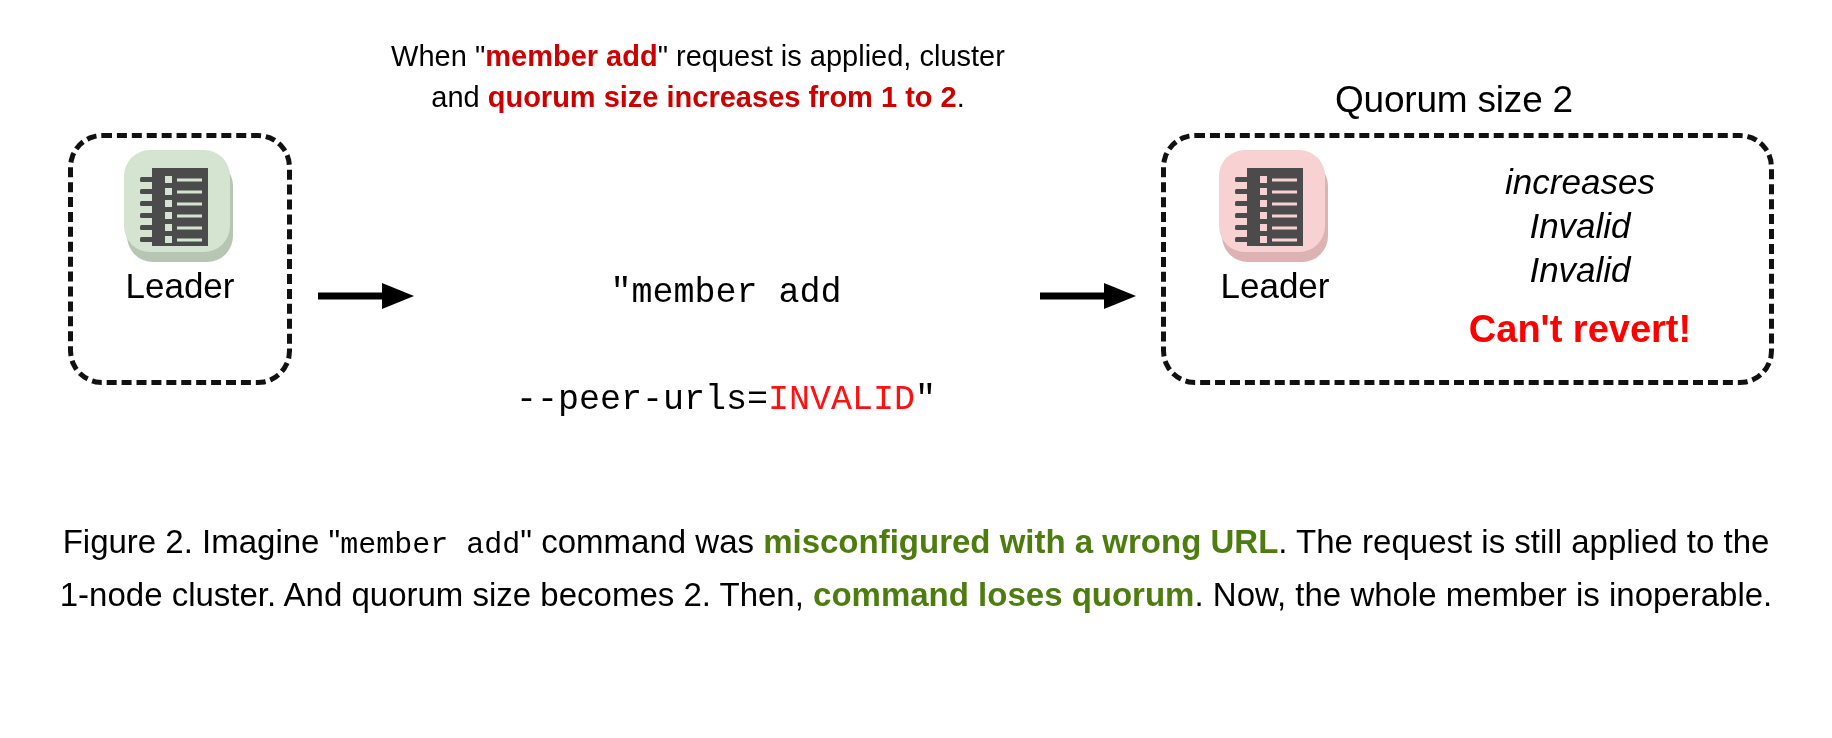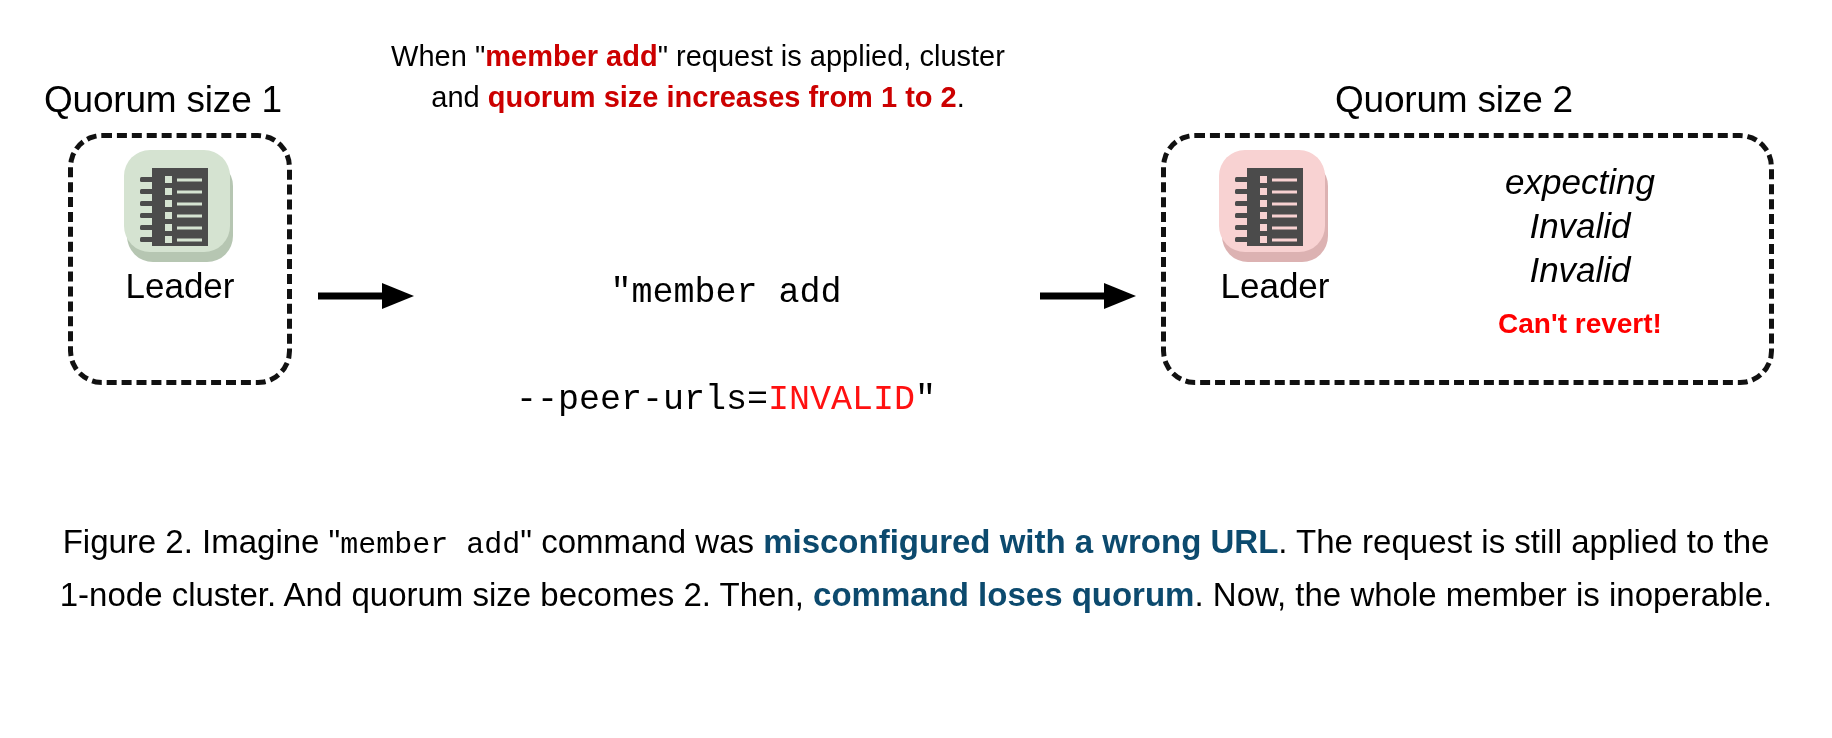--- a/index.html
+++ b/index.html
@@ -139,21 +139,21 @@
     text-align: center;
   }
   #right-status .expect-line {
     font-style: italic;
     font-size: 35px;
     line-height: 1.25;
     color: #000;
   }
   #right-status .cant-revert {
     margin-top: 17px;
-    font-size: 28px;
+    font-size: 38px;
     font-weight: bold;
     color: #ff0000;
   }
 
   
   #caption {
     position: absolute;
     left: 56px;
     top: 516px;
     width: 1720px;
@@ -161,34 +161,33 @@
     font-size: 33px;
     line-height: 1.57;
     color: #000;
   }
   #caption .fignum { }
   #caption .mono {
     font-family: "Liberation Mono", "DejaVu Sans Mono", monospace;
     font-size: 30px;
   }
   #caption .hl {
-    color: #0c4a6e;
+    color: #4d7c0f;
     font-weight: bold;
   }
 </style>
 </head>
 <body>
 
 <div class="canvas">
 
   <div id="top-note">
     <span>When "</span><span class="hl">member add</span><span>" request is applied, cluster and </span><span class="hl">quorum size increases from 1 to 2</span><span>.</span>
   </div>
 
-  <div class="quorum-label" id="quorum-left">Quorum size 1</div>
 
   <div class="cluster-box" id="box-left"></div>
 
   <div class="node" id="node-left">
     <div class="node-icon-wrap">
       <div class="node-icon-shadow" style="background:#b6c6b2;"></div>
       <div class="node-icon-tile" style="background:#d5e3d1;">
         <svg width="106" height="102" viewBox="0 0 106 102" aria-hidden="true">
 
           <g fill="#4b4b4b">
@@ -276,21 +275,21 @@
             <rect x="41" y="86" width="7" height="7"></rect>
             <rect x="53" y="88.5" width="25" height="3"></rect>
           </g>
         </svg>
       </div>
     </div>
     <div class="node-label">Leader</div>
   </div>
 
   <div id="right-status">
-    <div class="expect-line">expecting</div>
+    <div class="expect-line">increases</div>
     <div class="expect-line">Invalid</div>
     <div class="expect-line">Invalid</div>
     <div class="cant-revert">Can't revert!</div>
   </div>
 
   <div id="caption">
     <span class="fignum">Figure 2.</span><span> Imagine "</span><span class="mono">member add</span><span>" command was </span><span class="hl">misconfigured with a wrong URL</span><span>. The request is still applied to the 1-node cluster. And quorum size becomes 2. Then, </span><span class="hl">command loses quorum</span><span>. Now, the whole member is inoperable.</span>
   </div>
 
 </div>

